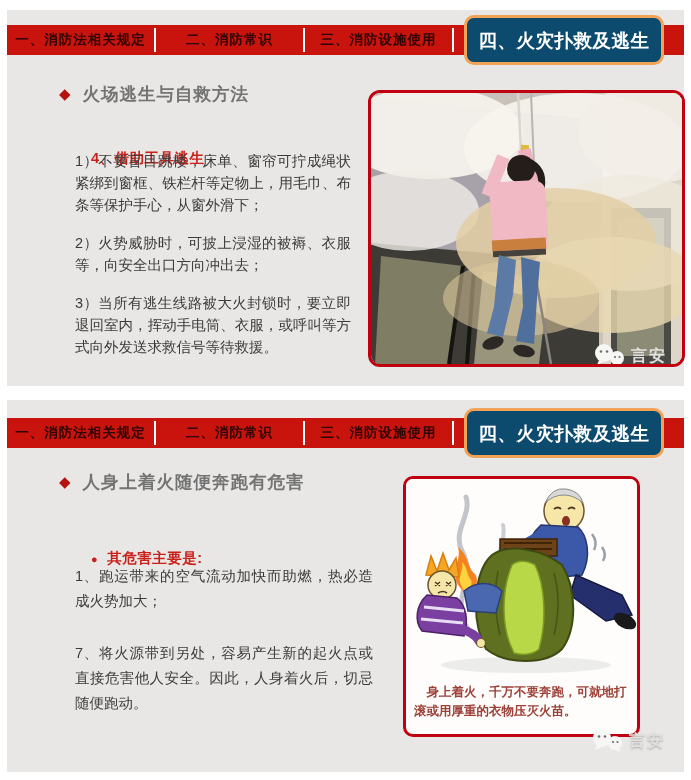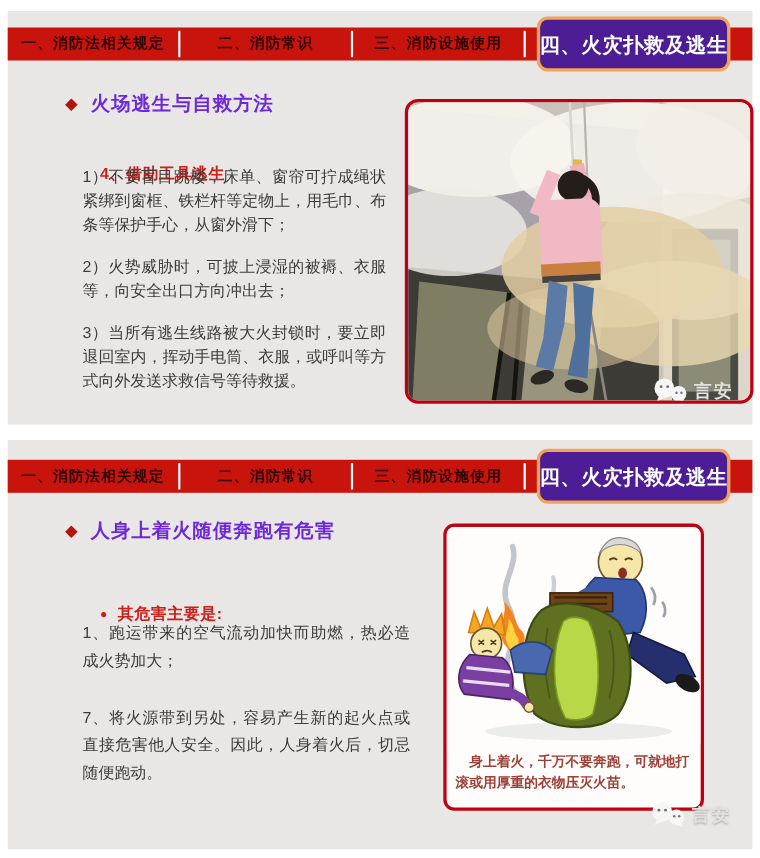--- a/index.html
+++ b/index.html
@@ -10,32 +10,32 @@
   .slide2{top:400px;height:372px;}
 
   
   .redbar{position:absolute;left:0;width:100%;height:30px;background:#c9130d;
           display:flex;align-items:center;overflow:visible;}
   .slide1 .redbar{top:15px;}
   .slide2 .redbar{top:18px;}
   .tab{flex:1;text-align:center;font-size:13.5px;font-weight:bold;color:#2d0502;
        letter-spacing:1px;cursor:pointer;white-space:nowrap;}
   .tab-div{width:2px;height:24px;background:#ffffff;flex:0 0 auto;}
-  .badge{flex:0 0 auto;width:176px;height:50px;margin:0 20px 0 10px;
-         background:#4c1d95;border:3px solid #f2a357;border-radius:10px;
+  .badge{flex:0 0 auto;width:200px;height:50px;margin:0 20px 0 10px;
+         background:#0c4a6e;border:3px solid #f2a357;border-radius:10px;
          box-sizing:border-box;display:flex;align-items:center;justify-content:center;
          color:#ffffff;font-size:18.5px;font-weight:bold;letter-spacing:0.5px;
          white-space:nowrap;cursor:pointer;}
 
   
   .title-row{position:absolute;left:52px;display:flex;align-items:center;}
   .slide1 .title-row{top:72px;}
   .slide2 .title-row{top:70px;}
   .diamond{color:#b3140e;font-size:15px;margin-right:12px;}
-  .slide-title{font-size:17.5px;font-weight:bold;color:#6d28d9;letter-spacing:1px;}
+  .slide-title{font-size:17.5px;font-weight:bold;color:#737373;letter-spacing:1px;}
 
   .sub-red{position:absolute;left:84px;color:#c9201a;font-weight:bold;font-size:14.5px;
            letter-spacing:0.5px;display:flex;align-items:center;margin-top:31px;}
   .slide1 .sub-red{top:108px;}
   .slide2 .sub-red{top:118px;}
   .dot-bullet{font-size:11px;margin-right:9px;}
 
   .body-text{position:absolute;left:68px;color:#3b3b3b;font-size:14.5px;}
   .slide1 .body-text{top:140px;width:276px;}
   .slide2 .body-text{top:164px;width:298px;}

